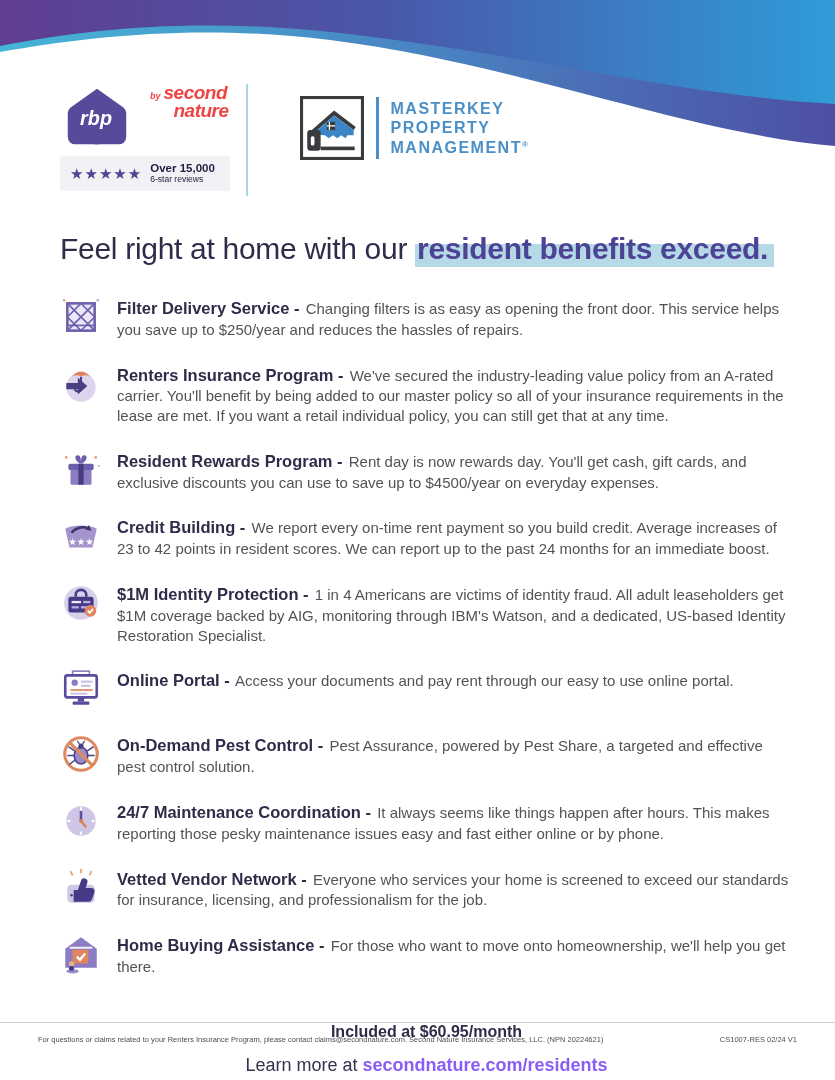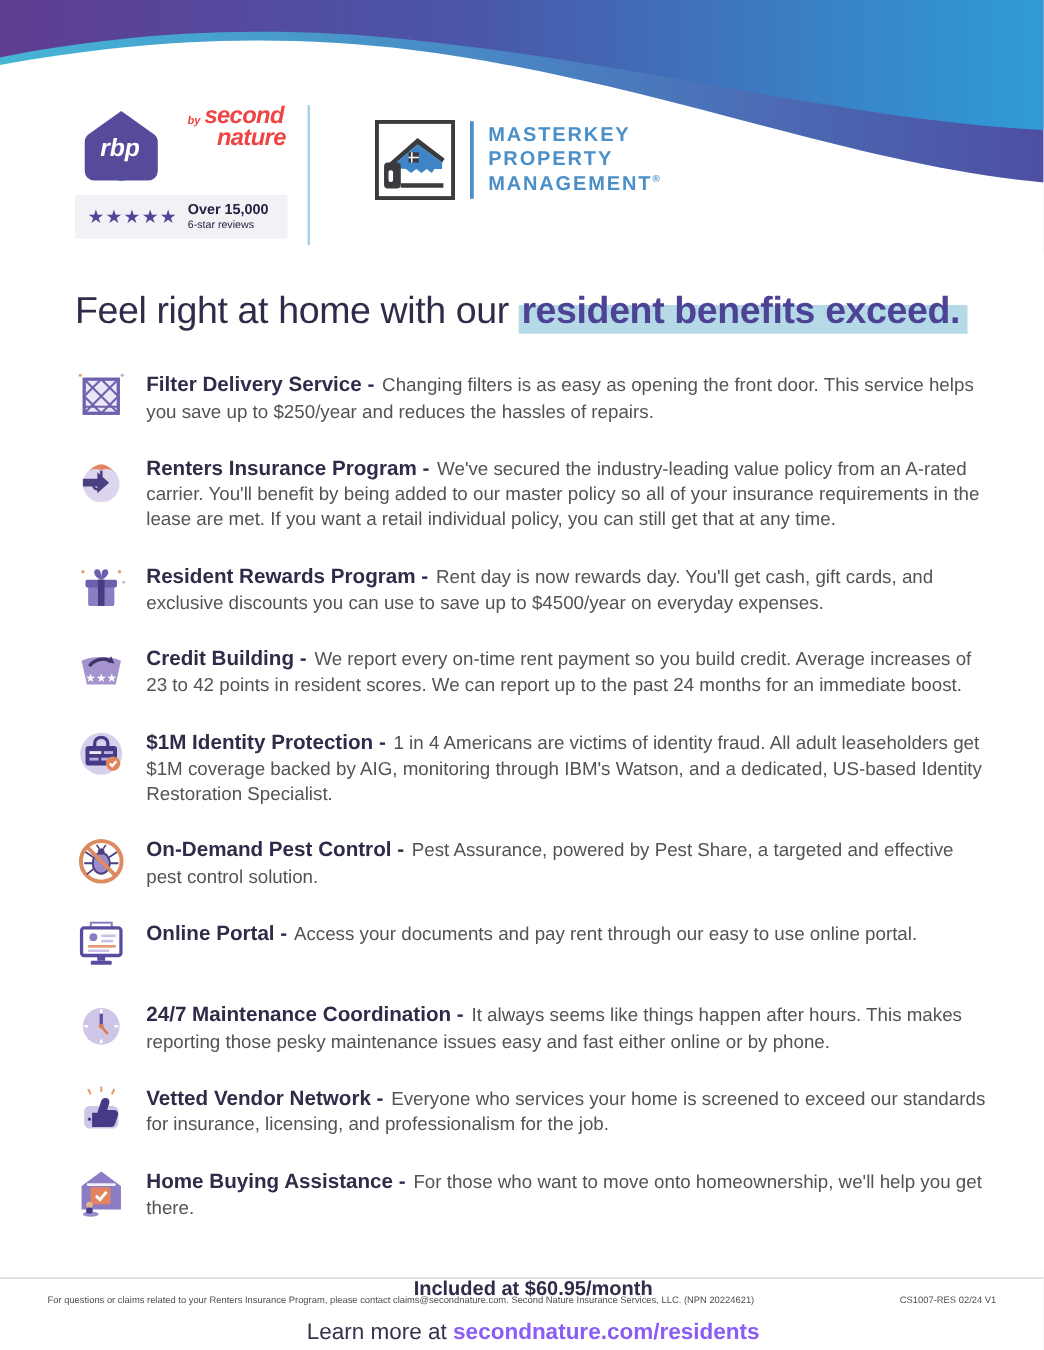--- a/index.html
+++ b/index.html
@@ -199,48 +199,48 @@
               <path d="M26.5,27.5 l1.8,1.8 3.2,-3.6" stroke="#ffffff" stroke-width="1.8" fill="none"></path>
             </svg>
         </span>
         <p class="btext"><b>$1M Identity Protection -</b>
         <span>1 in 4 Americans are victims of identity fraud. All adult leaseholders get $1M coverage backed by AIG, monitoring through IBM's Watson, and a dedicated, US-based Identity Restoration Specialist.</span></p>
       </div>
 
       <div class="benefit">
         <span class="bicon">
           <svg viewBox="0 0 40 40">
-              <circle cx="20" cy="20" r="15.5" fill="none" stroke="#dc8b61" stroke-width="3"></circle>
-              <ellipse cx="20" cy="21.5" rx="6.5" ry="8" fill="#9b8cc9" stroke="#4a3f80" stroke-width="1.5"></ellipse>
-              <circle cx="20" cy="12.5" r="2.5" fill="#4a3f80"></circle>
-              <path d="M14,17 L8,13 M13.5,21.5 L7,21.5 M14,26 L9,30 M26,17 L32,13 M26.5,21.5 L33,21.5 M26,26 L31,30" stroke="#4a3f80" stroke-width="1.4"></path>
-              <path d="M18.5,10.5 L16.5,7.5 M21.5,10.5 L23.5,7.5" stroke="#4a3f80" stroke-width="1.2"></path>
-              <line x1="9.5" y1="9.5" x2="30.5" y2="30.5" stroke="#dc8b61" stroke-width="3"></line>
-            </svg>
-        </span>
-        <p class="btext"><b>On-Demand Pest Control -</b>
-        <span>Pest Assurance, powered by Pest Share, a targeted and effective pest control solution.</span></p>
-      </div>
-
-      <div class="benefit">
-        <span class="bicon">
-          <svg viewBox="0 0 40 40">
               <rect x="12" y="3" width="16" height="9" fill="#ffffff" stroke="#8a7cc2" stroke-width="1.5"></rect>
               <rect x="5" y="7" width="30" height="21" rx="2" fill="#ffffff" stroke="#584c9e" stroke-width="2.5"></rect>
               <circle cx="14" cy="14" r="3" fill="#8a7cc2"></circle>
               <rect x="20" y="12" width="11" height="2" fill="#c9bfe4"></rect>
               <rect x="20" y="16" width="9" height="2" fill="#c9bfe4"></rect>
               <rect x="10" y="20" width="21" height="2" fill="#e09a74"></rect>
               <rect x="10" y="23.5" width="16" height="1.8" fill="#c9bfe4"></rect>
               <rect x="17" y="28" width="6" height="4" fill="#584c9e"></rect>
               <rect x="12" y="32" width="16" height="3" rx="1" fill="#584c9e"></rect>
             </svg>
         </span>
         <p class="btext"><b>Online Portal -</b>
         <span>Access your documents and pay rent through our easy to use online portal.</span></p>
+      </div>
+
+      <div class="benefit">
+        <span class="bicon">
+          <svg viewBox="0 0 40 40">
+              <circle cx="20" cy="20" r="15.5" fill="none" stroke="#dc8b61" stroke-width="3"></circle>
+              <ellipse cx="20" cy="21.5" rx="6.5" ry="8" fill="#9b8cc9" stroke="#4a3f80" stroke-width="1.5"></ellipse>
+              <circle cx="20" cy="12.5" r="2.5" fill="#4a3f80"></circle>
+              <path d="M14,17 L8,13 M13.5,21.5 L7,21.5 M14,26 L9,30 M26,17 L32,13 M26.5,21.5 L33,21.5 M26,26 L31,30" stroke="#4a3f80" stroke-width="1.4"></path>
+              <path d="M18.5,10.5 L16.5,7.5 M21.5,10.5 L23.5,7.5" stroke="#4a3f80" stroke-width="1.2"></path>
+              <line x1="9.5" y1="9.5" x2="30.5" y2="30.5" stroke="#dc8b61" stroke-width="3"></line>
+            </svg>
+        </span>
+        <p class="btext"><b>On-Demand Pest Control -</b>
+        <span>Pest Assurance, powered by Pest Share, a targeted and effective pest control solution.</span></p>
       </div>
 
       <div class="benefit">
         <span class="bicon">
           <svg viewBox="0 0 40 40">
               <circle cx="20" cy="20" r="14" fill="#cfc5e6"></circle>
               <g stroke="#ffffff" stroke-width="2">
                 <line x1="20" y1="7" x2="20" y2="10"></line>
                 <line x1="20" y1="30" x2="20" y2="33"></line>
                 <line x1="7" y1="20" x2="10" y2="20"></line>

